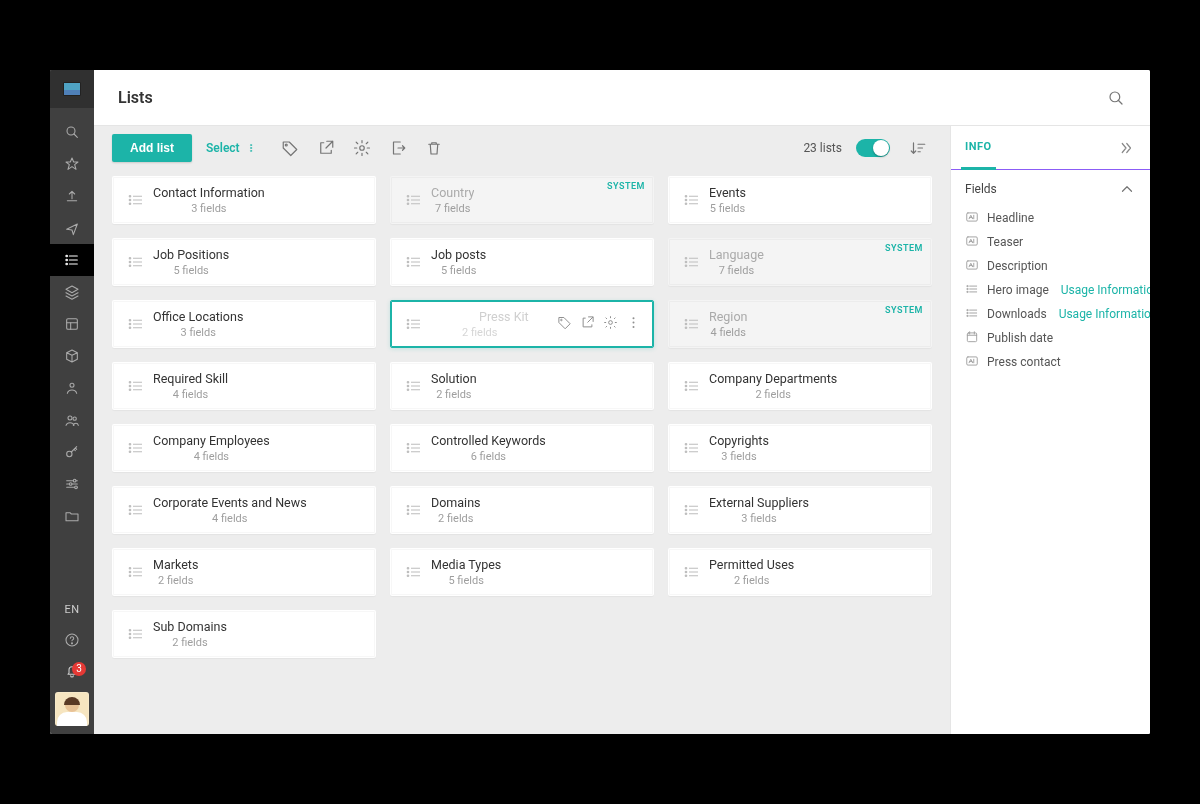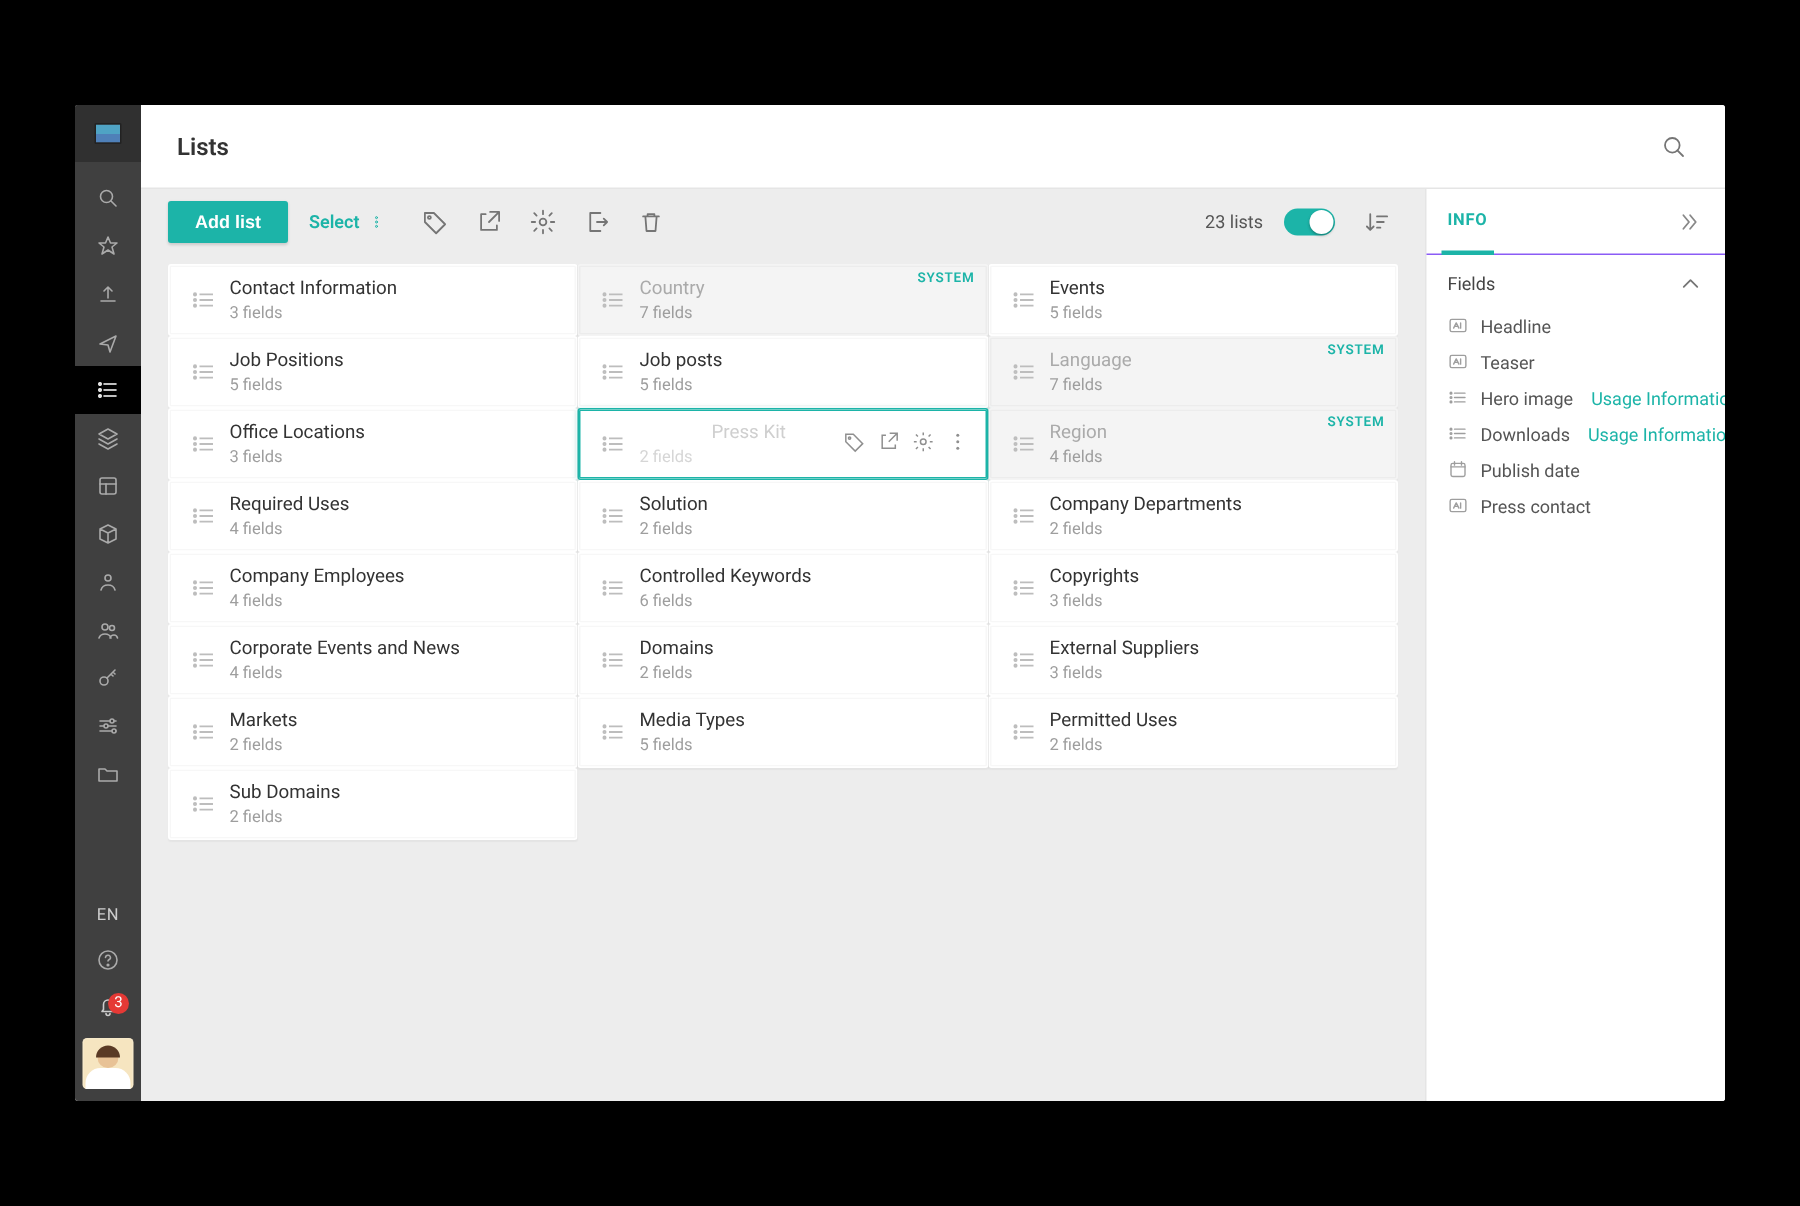--- a/index.html
+++ b/index.html
@@ -137,39 +137,40 @@
   .toggle .knob{
     position:absolute;top:1px;right:1px;width:16px;height:16px;border-radius:50%;
     background:#fff;box-shadow:0 1px 2px rgba(0,0,0,.3);
   }
 
   .grid{
     flex:1;min-height:0;overflow:auto;
     padding:6px 18px 20px;
     display:grid;
     grid-template-columns:repeat(3, minmax(0,1fr));
+    gap:14px;
     align-content:start;
   }
   .card{
     background:var(--card);
     height:48px;border-radius:2px;
     display:flex;align-items:center;
     padding:0 12px 0 6px;
     border:1px solid transparent;
     box-shadow:0 1px 1px rgba(0,0,0,.04),0 0 0 1px rgba(0,0,0,.03) inset;
     position:relative;cursor:pointer;
     color:#444;
   }
   .card .drag{
     width:34px;color:#bdbdbd;display:flex;align-items:center;justify-content:center;
   }
   .card .drag svg{width:18px;height:18px;}
   .card .meta{display:flex;flex-direction:column;min-width:0;}
   .card .title{font-size:12.5px;color:#333;line-height:1.2;white-space:nowrap;overflow:hidden;text-overflow:ellipsis;}
-  .card .sub{font-size:11px;color:#9e9e9e;margin-top:2px;}
+  .card .sub{font-size:11px;color:#9e9e9e;margin-top:2px;text-align:center;}
   .card .sys{
     position:absolute;top:4px;right:8px;
     font-size:9px;letter-spacing:.5px;color:var(--accent);font-weight:600;
   }
   .card.muted{background:var(--card-muted);}
   .card.muted .title{color:#aaaaaa;}
   .card.selected{
     border:1px solid var(--accent);
     box-shadow:0 0 0 1px var(--accent) inset, 0 1px 4px rgba(28,180,168,.2);
   }
@@ -558,21 +559,21 @@
               <div class="card">
     <div class="drag">
                   <svg viewBox="0 0 24 24" fill="none" stroke="currentColor" stroke-width="1.6">
                     <path d="M8 7h12M8 12h12M8 17h12"></path>
                     <circle cx="4" cy="7" r="1"></circle>
                     <circle cx="4" cy="12" r="1"></circle>
                     <circle cx="4" cy="17" r="1"></circle>
                   </svg>
                 </div>
     <div class="meta">
-      <span class="title">Required Uses</span>
+      <span class="title">Required Skill</span>
       <span class="sub">4 fields</span>
     </div>
 
   </div>
               <div class="card">
     <div class="drag">
                   <svg viewBox="0 0 24 24" fill="none" stroke="currentColor" stroke-width="1.6">
                     <path d="M8 7h12M8 12h12M8 17h12"></path>
                     <circle cx="4" cy="7" r="1"></circle>
                     <circle cx="4" cy="12" r="1"></circle>
@@ -783,35 +784,43 @@
                 <div class="field">
     <span><svg viewBox="0 0 24 24" fill="none" stroke="currentColor" stroke-width="1.6">
                       <rect x="3" y="5" width="18" height="14" rx="2"></rect>
                       <path d="M7 15l3-6 3 6M8 13h4M15 9v6"></path>
                     </svg></span>
     <span class="fname">Teaser</span>
 
   </div>
                 <div class="field">
     <span><svg viewBox="0 0 24 24" fill="none" stroke="currentColor" stroke-width="1.6">
-                      <path d="M8 7h12M8 12h12M8 17h12"></path>
-                      <circle cx="4" cy="7" r="1"></circle>
-                      <circle cx="4" cy="12" r="1"></circle>
-                      <circle cx="4" cy="17" r="1"></circle>
-                    </svg></span>
-    <span class="fname">Hero image</span>
-    <span class="extra">Usage Information</span>
+                      <rect x="3" y="5" width="18" height="14" rx="2"></rect>
+                      <path d="M7 15l3-6 3 6M8 13h4M15 9v6"></path>
+                    </svg></span>
+    <span class="fname">Description</span>
+
   </div>
                 <div class="field">
     <span><svg viewBox="0 0 24 24" fill="none" stroke="currentColor" stroke-width="1.6">
                       <path d="M8 7h12M8 12h12M8 17h12"></path>
                       <circle cx="4" cy="7" r="1"></circle>
                       <circle cx="4" cy="12" r="1"></circle>
                       <circle cx="4" cy="17" r="1"></circle>
                     </svg></span>
+    <span class="fname">Hero image</span>
+    <span class="extra">Usage Information</span>
+  </div>
+                <div class="field">
+    <span><svg viewBox="0 0 24 24" fill="none" stroke="currentColor" stroke-width="1.6">
+                      <path d="M8 7h12M8 12h12M8 17h12"></path>
+                      <circle cx="4" cy="7" r="1"></circle>
+                      <circle cx="4" cy="12" r="1"></circle>
+                      <circle cx="4" cy="17" r="1"></circle>
+                    </svg></span>
     <span class="fname">Downloads</span>
     <span class="extra">Usage Information</span>
   </div>
                 <div class="field">
     <span><svg viewBox="0 0 24 24" fill="none" stroke="currentColor" stroke-width="1.6">
                       <rect x="4" y="5" width="16" height="15" rx="2"></rect>
                       <path d="M4 9h16M8 3v4M16 3v4"></path>
                     </svg></span>
     <span class="fname">Publish date</span>
 

